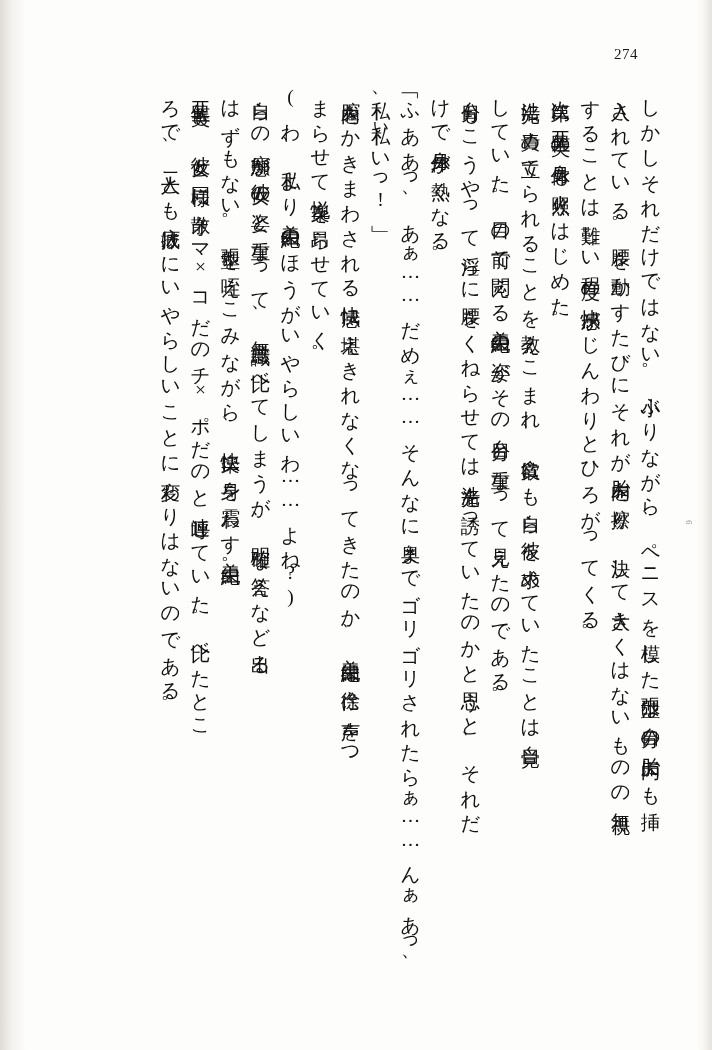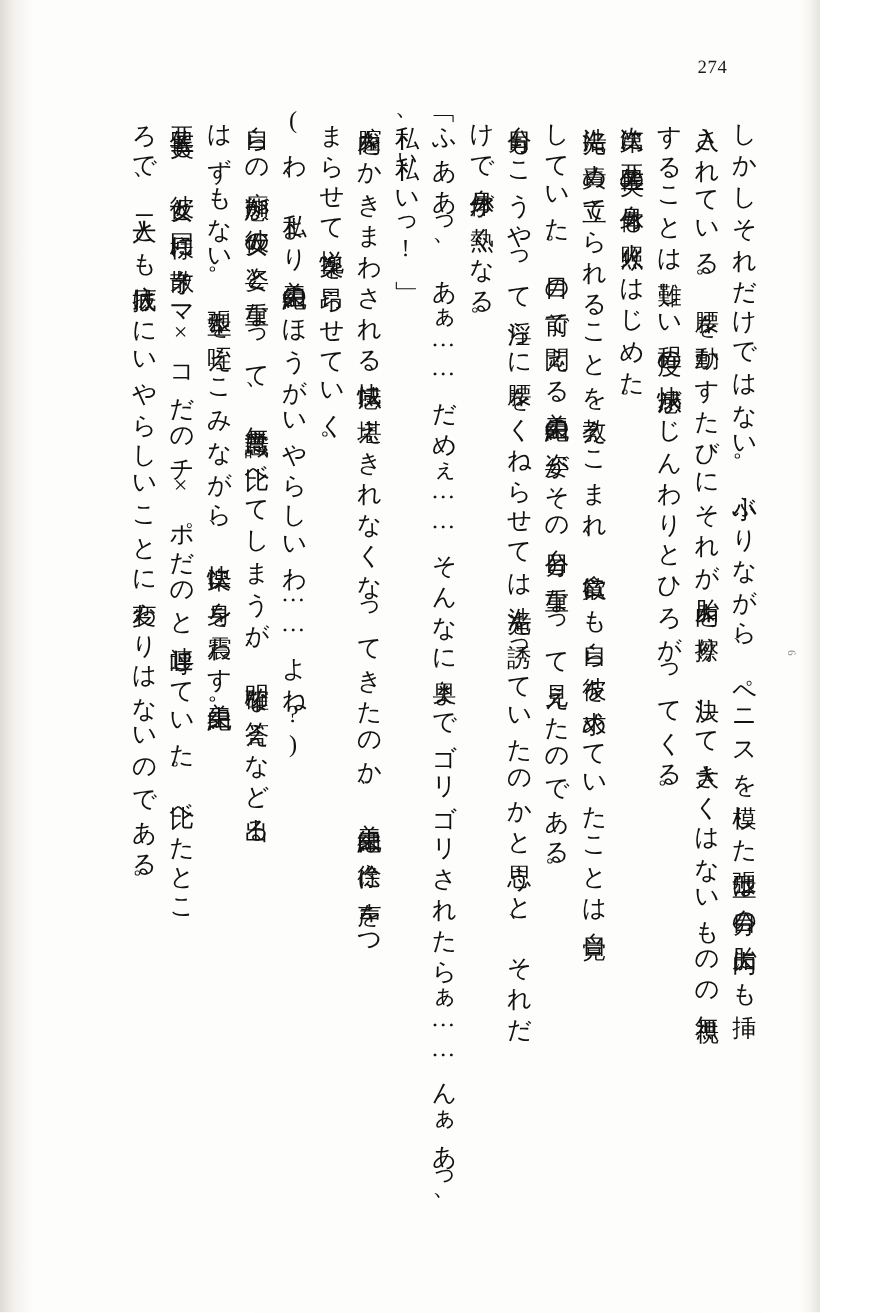--- a/index.html
+++ b/index.html
@@ -2,26 +2,25 @@
 <html><head>
 <meta charset="utf-8">
 <style>
   html, body {
     margin: 0;
     padding: 0;
     background: #ffffff;
   }
   .page {
     position: relative;
-    width: 628px;
+    width: 712px;
     height: 1050px;
     background: #fdfdfc;
     overflow: hidden;
     font-family: "Liberation Serif", "DejaVu Serif", serif;
-    padding-left: 28px;
   }
   
   .page::before {
     content: "";
     position: absolute;
     left: 0; top: 0;
     width: 26px; height: 100%;
     background: linear-gradient(to right, #dedbd6 0%, #f3f1ee 45%, #fdfdfc 100%);
     pointer-events: none;
   }

